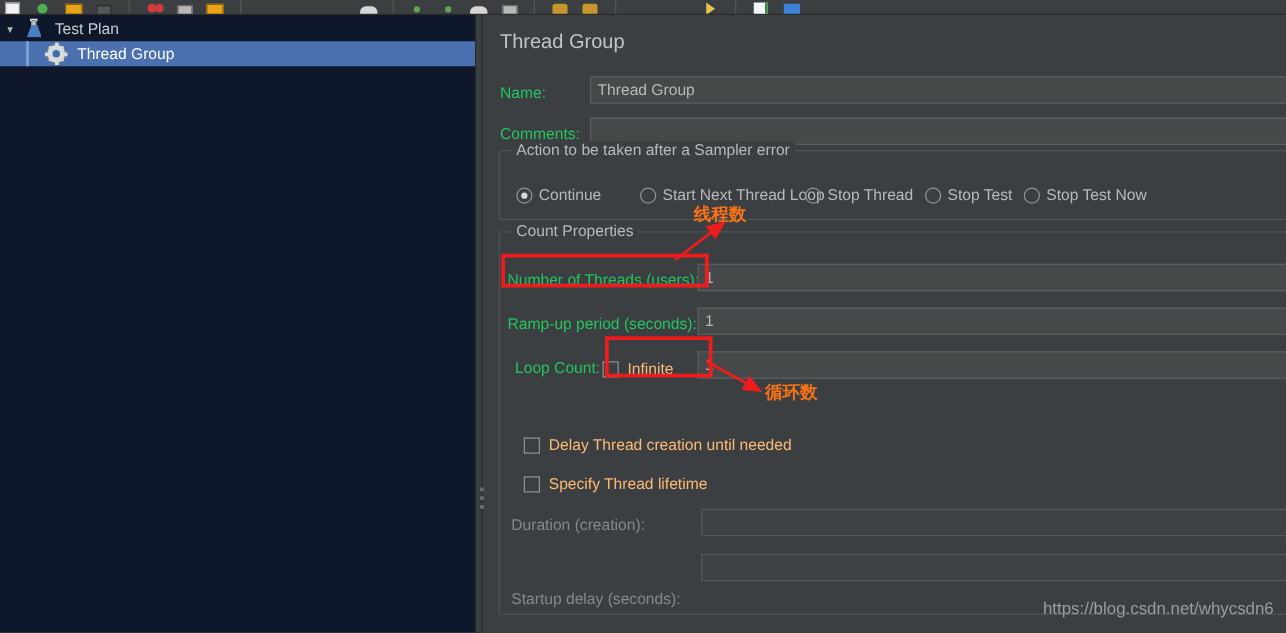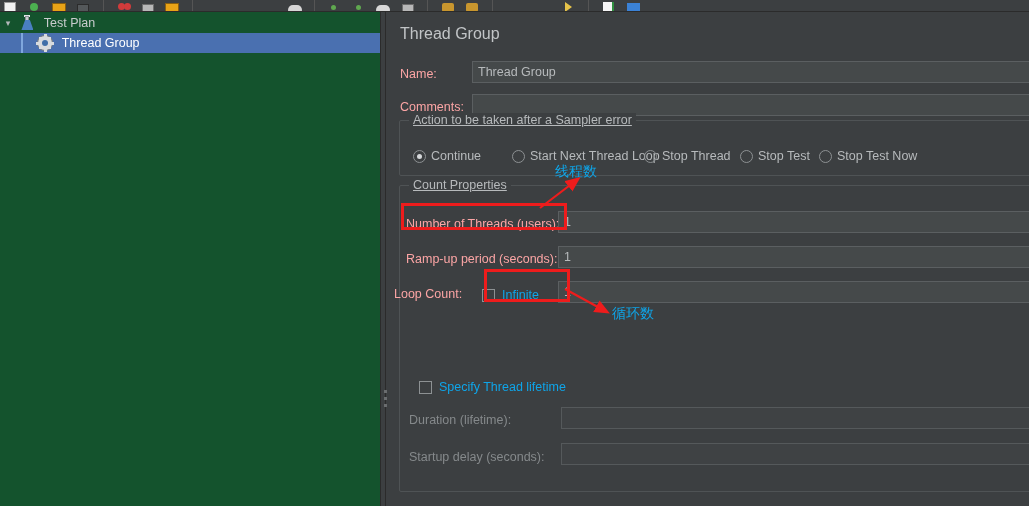--- a/index.html
+++ b/index.html
@@ -52,21 +52,21 @@
   .g-gold   { position:absolute; left:2px; top:3px; width:12px; height:9px; background:#c8962e; border-radius:2px;}
   .g-cloud  { position:absolute; left:1px; top:5px; width:14px; height:7px; background:#d7d7d7; border-radius:7px 7px 3px 3px;}
   .g-dot    { position:absolute; left:5px; top:5px; width:5px;  height:5px; background:#5fa84f; border-radius:50%;}
   .g-tri    { position:absolute; left:4px; top:2px; width:0; height:0; border-left:7px solid #e6c34a; border-top:5px solid transparent; border-bottom:5px solid transparent;}
   .g-doc    { position:absolute; left:3px; top:2px; width:11px; height:10px; background:#f5f5f5; border-right:2px solid #2f8f3f;}
 
   
   .left-pane {
     position: absolute; left: 0; top: 12px;
     width: 381px; height: 494px;
-    background: #14532d;
+    background: #0f172a;
     border-right: 1px solid #2b2b2b;
   }
   .splitter {
     position: absolute; left: 381px; top: 12px;
     width: 10px; height: 494px;
     background: #3c3f41;
   }
   .splitter .grip {
     position: absolute; left: 3px; top: 378px;
     width: 4px; height: 22px;
@@ -129,21 +129,21 @@
     background: #3c3f41;
     overflow: hidden;
   }
   .panel-title {
     position: absolute; left: 9px; top: 13px;
     font-size: 16px; color: #c2c5c7;
   }
   .row-label {
     position: absolute;
     font-size: 12.5px;
-    color: #fca5a5;
+    color: #22c55e;
     white-space: nowrap;
   }
   .row-label.disabled { color: #85898b; }
   .txtfield {
     position: absolute;
     height: 22px;
     background: #45494a;
     border: 1px solid #5b5f61;
     color: #b7babc;
     font-size: 12.5px;
@@ -161,21 +161,20 @@
     border-radius: 2px;
   }
   .groupbox > .gb-title {
     position: absolute;
     top: -8px; left: 9px;
     padding: 0 4px;
     background: #3c3f41;
     font-size: 12.5px;
     color: #b7babc;
     white-space: nowrap;
-    text-decoration: underline;
   }
 
   
   .radio {
     position: absolute;
     font-size: 12.5px;
     color: #b7babc;
     white-space: nowrap;
     line-height: 14px;
   }
@@ -191,21 +190,21 @@
   }
   .radio.on .mark::after {
     content:""; position:absolute; left:3px; top:3px;
     width:5px; height:5px; border-radius:50%; background:#d6d9db;
   }
 
   
   .checkbox {
     position: absolute;
     font-size: 12.5px;
-    color: #0ea5e9;
+    color: #fdba74;
     white-space: nowrap;
     line-height: 14px;
   }
   .checkbox .box {
     display: inline-block;
     width: 13px; height: 13px;
     border: 1px solid #8d9193;
     vertical-align: -3px;
     margin-right: 7px;
     position: relative;
@@ -221,23 +220,23 @@
   }
 
   
   .annot-box {
     position: absolute;
     border: 3px solid #ee1c1c;
     pointer-events: none;
   }
   .annot-text {
     position: absolute;
-    color: #0ea5e9;
+    color: #f97316;
     font-size: 14px;
-    font-weight: normal;
+    font-weight: bold;
     white-space: nowrap;
   }
   .annot-arrow { position: absolute; pointer-events:none; }
 
   .watermark {
     position: absolute;
     right: 10px; bottom: 12px;
     color: #9a9da0;
     font-size: 13.5px;
     white-space: nowrap;
@@ -351,36 +350,40 @@
     <div class="groupbox" style="left:8px; top:173px; width:643px; height:307px;">
       <span class="gb-title">Count Properties</span>
     </div>
 
     <div class="row-label" style="left:15px; top:205px;">Number of Threads (users):</div>
     <div class="txtfield" style="left:167px; top:199px; width:484px;">1</div>
 
     <div class="row-label" style="left:15px; top:240px;">Ramp-up period (seconds):</div>
     <div class="txtfield" style="left:167px; top:234px; width:484px;">1</div>
 
-    <div class="row-label" style="left:3px; top:275px;">Loop Count:</div>
+    <div class="row-label" style="left:21px; top:275px;">Loop Count:</div>
     <div class="checkbox" style="left:91px; top:276px;">
       <span class="box"></span><span>Infinite</span>
     </div>
     <div class="txtfield" style="left:167px; top:269px; width:484px;">1</div>
 
+    <div class="checkbox" style="left:28px; top:337px;">
+      <span class="box"></span><span>Delay Thread creation until needed</span>
+    </div>
     <div class="checkbox" style="left:28px; top:368px;">
       <span class="box"></span><span>Specify Thread lifetime</span>
     </div>
 
-    <div class="row-label disabled" style="left:18px; top:401px;">Duration (lifetime):</div>
+    <div class="row-label disabled" style="left:18px; top:401px;">Duration (creation):</div>
     <div class="txtfield empty-dis" style="left:170px; top:395px; width:481px;"></div>
 
-    <div class="row-label disabled" style="left:18px; top:438px;">Startup delay (seconds):</div>
+    <div class="row-label disabled" style="left:18px; top:460px;">Startup delay (seconds):</div>
     <div class="txtfield empty-dis" style="left:170px; top:431px; width:481px;"></div>
 
+    <div class="watermark">https://blog.csdn.net/whycsdn6</div>
   </div>
 
   <div class="annot-box" style="left:401px; top:203px; width:166px; height:27px;"></div>
 
   <div class="annot-box" style="left:484px; top:269px; width:86px; height:33px;"></div>
 
   <div class="annot-text" style="left:555px; top:163px;">线程数</div>
 
   <div class="annot-text" style="left:612px; top:305px;">循环数</div>
 

